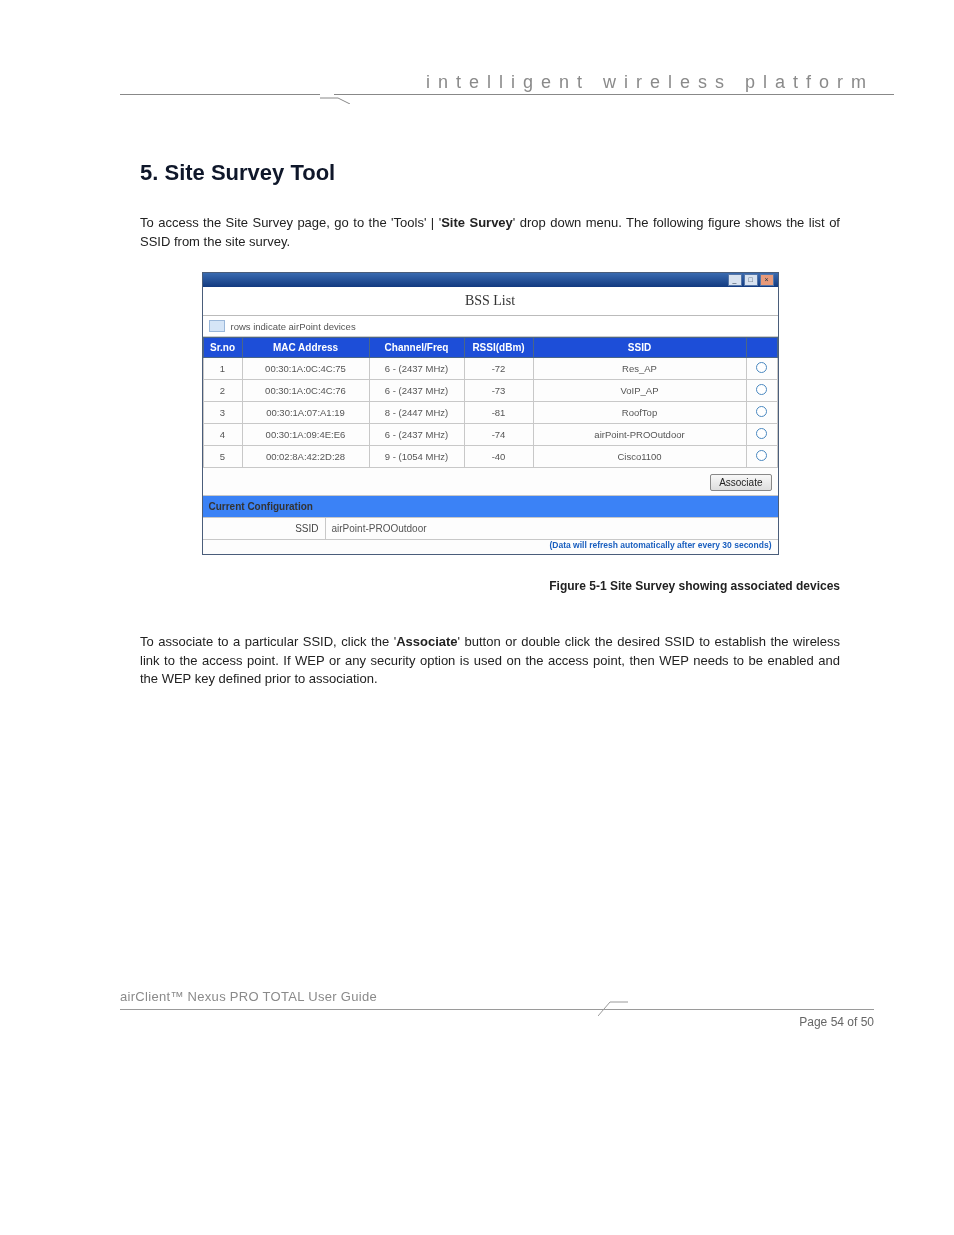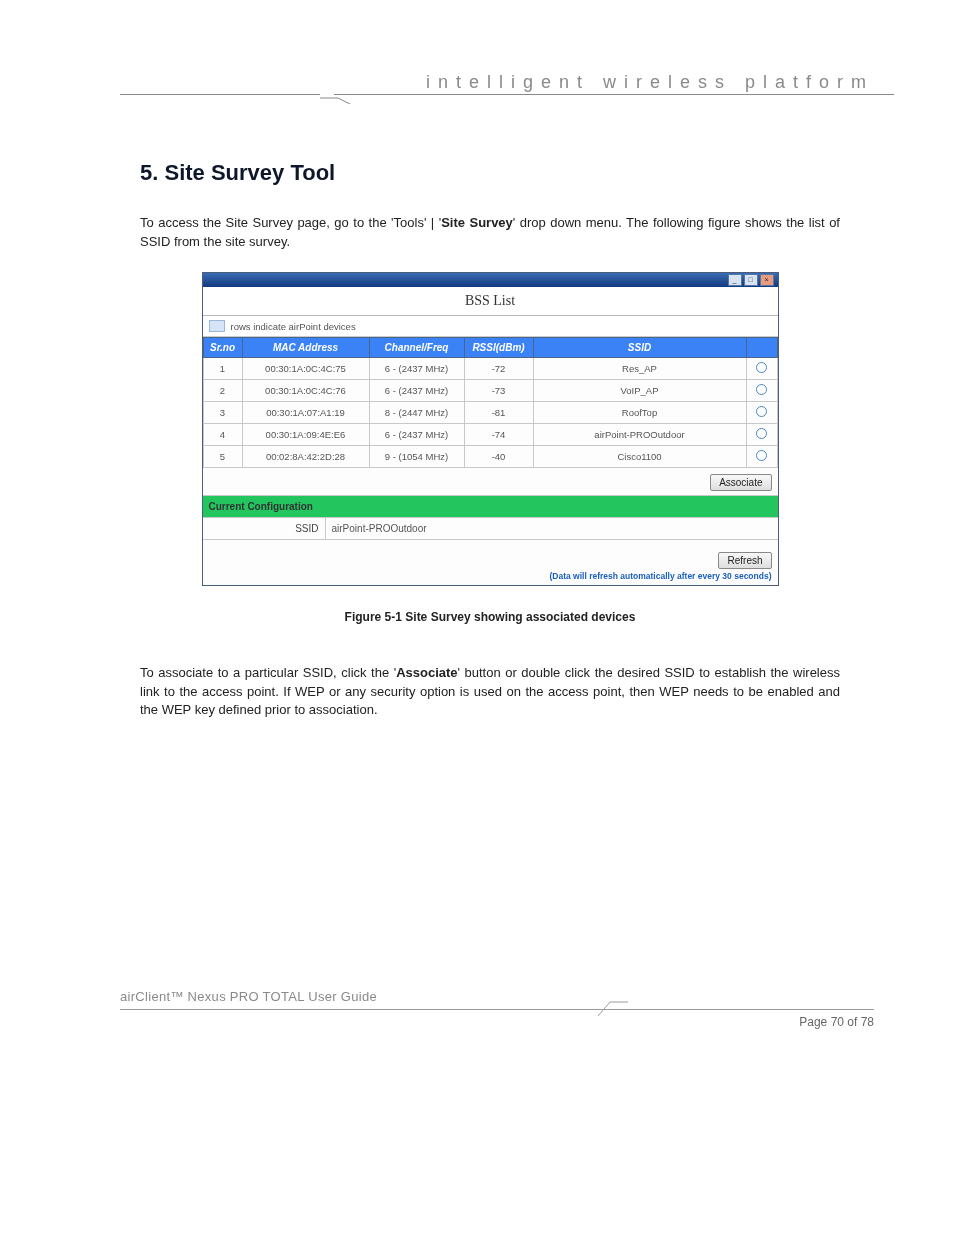--- a/index.html
+++ b/index.html
@@ -132,27 +132,26 @@
     border: 1px solid #9bb8da;
     margin-right: 6px;
   }
   table.bss {
     width: 100%;
     border-collapse: collapse;
     font-size: 10px;
     color: #444;
   }
   table.bss th {
-    background: #3b82f6;
+    background: #1d4ed8;
     color: #fff;
     font-weight: bold;
     font-size: 10px;
     padding: 4px 2px;
     border: 1px solid #4a6687;
-    font-style: italic;
   }
   table.bss td {
     border: 1px solid #c8c8c8;
     padding: 4px 2px;
     text-align: center;
     font-family: Verdana, Arial, sans-serif;
     font-size: 9.5px;
     color: #555;
   }
   table.bss td.radio-cell {
@@ -179,21 +178,21 @@
     border-radius: 2px;
     color: #222;
     font-family: Verdana, Arial, sans-serif;
   }
   .conf-header {
     font-size: 10px;
     font-weight: bold;
     padding: 5px 6px;
     border-top: 1px solid #c8c8c8;
     border-bottom: 1px solid #c8c8c8;
-    background: #22c55e;
+    background: #3b82f6;
     color: #333;
   }
   .conf-row {
     display: flex;
     font-size: 10px;
   }
   .conf-row .label {
     width: 110px;
     text-align: right;
     padding: 5px 6px;
@@ -212,21 +211,21 @@
     padding: 10px 6px 2px 6px;
   }
   .refresh-note {
     text-align: right;
     font-size: 8.5px;
     color: #1a5fbf;
     padding: 0 6px 4px 6px;
     font-weight: bold;
   }
   .caption {
-    text-align: center;
+    text-align: right;
     font-size: 12px;
     font-weight: bold;
     color: #222;
     margin: 14px 0 40px 0;
   }
   
   .footer {
     position: absolute;
     bottom: 55px;
     left: 120px;
@@ -355,36 +354,33 @@
       <div class="assoc-row">
         <span class="btn">Associate</span>
       </div>
 
       <div class="conf-header">Current Configuration</div>
       <div class="conf-row">
         <div class="label">SSID</div>
         <div class="value">airPoint-PROOutdoor</div>
       </div>
 
-      <div class="refresh-row">
-        <span class="btn">Refresh</span>
-      </div>
       <div class="refresh-note">(Data will refresh automatically after every 30 seconds)</div>
     </div>
 
     <div class="caption">Figure 5-1 Site Survey showing associated devices</div>
 
     <p class="outro">
       <span>To associate to a particular SSID, click the '</span><span class="bold">Associate</span><span>' button or double click the desired SSID to establish the wireless link to the access point. If WEP or any security option is used on the access point, then WEP needs to be enabled and the WEP key defined prior to association.</span>
     </p>
   </div>
 
   <div class="footer">
     <div class="footer-left">airClient™ Nexus PRO TOTAL User Guide</div>
     <div class="footer-line">
       <svg class="notch" viewBox="0 0 30 16">
           <path d="M0 15 L12 1 L30 1" stroke="#9a9a9a" stroke-width="1" fill="none"></path>
         </svg>
     </div>
-    <div class="footer-right">Page 70 of 78</div>
+    <div class="footer-right">Page 54 of 50</div>
   </div>
 
 </div>
 
 </body></html>

